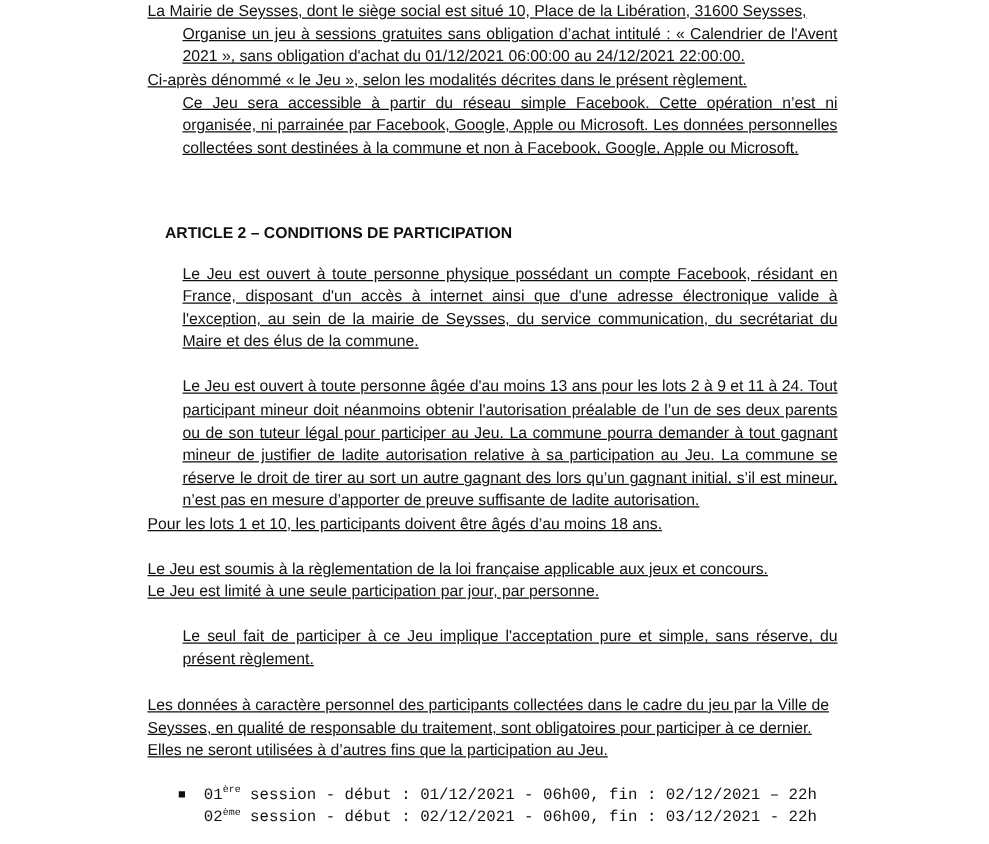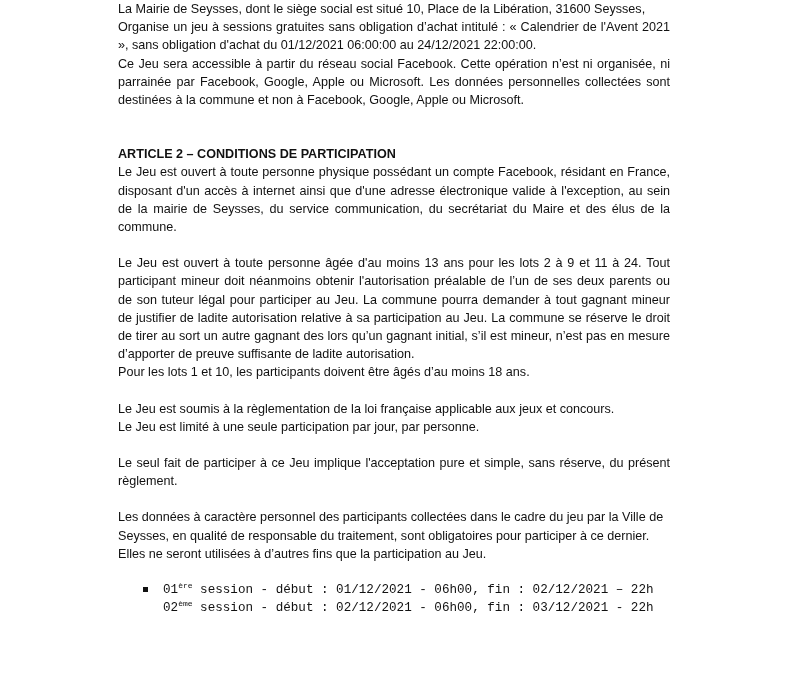--- a/index.html
+++ b/index.html
@@ -1,35 +1,36 @@
 <!DOCTYPE html>
 <html><head>
 <meta charset="utf-8">
 <style>
   html, body { margin:0; padding:0; background:#ffffff; }
   body { width:791px; height:675px; overflow:hidden; position:relative;
          font-family:"Liberation Sans", sans-serif; color:#111; }
   .page { position:absolute; left:118px; top:0; width:552px; font-size:12.6px; line-height:18.2px; }
-  .p { margin:0; }
-  .j { text-align:justify; text-align-last:left; }
-  .head { font-weight:bold; margin:0; }
+  .p { margin:0;text-decoration:underline; }
+  .j { text-align:justify; text-align-last:left;margin-left:28px; }
+  .head { font-weight:bold; margin:14px; }
   .gap { height:18px; }
   .gap2 { height:36px; }
   ul.sessions { list-style:none; margin:0; padding:0; }
   ul.sessions li { position:relative; padding-left:45px; height:18.2px; white-space:nowrap;font-family:Liberation Mono, monospace; }
   ul.sessions li .bullet { position:absolute; left:25px; top:6px; width:5px; height:5px; background:#111; }
   sup { font-size:8px; line-height:0; vertical-align:super; }
 </style>
 </head>
 <body>
 
 <div class="page">
   <p class="p">La Mairie de Seysses, dont le siège social est situé 10, Place de la Libération, 31600 Seysses,</p>
   <p class="p j">Organise un jeu à sessions gratuites sans obligation d’achat intitulé : « Calendrier de l'Avent 2021 », sans obligation d'achat du 01/12/2021 06:00:00 au 24/12/2021 22:00:00.</p>
-  <p class="p j">Ce Jeu sera accessible à partir du réseau social Facebook. Cette opération n’est ni organisée, ni parrainée par Facebook, Google, Apple ou Microsoft. Les données personnelles collectées sont destinées à la commune et non à Facebook, Google, Apple ou Microsoft.</p>
+  <p class="p">Ci-après dénommé « le Jeu », selon les modalités décrites dans le présent règlement.</p>
+  <p class="p j">Ce Jeu sera accessible à partir du réseau simple Facebook. Cette opération n’est ni organisée, ni parrainée par Facebook, Google, Apple ou Microsoft. Les données personnelles collectées sont destinées à la commune et non à Facebook, Google, Apple ou Microsoft.</p>
 
   <div class="gap2"></div>
 
   <p class="head">ARTICLE 2 – CONDITIONS DE PARTICIPATION</p>
   <p class="p j">Le Jeu est ouvert à toute personne physique possédant un compte Facebook, résidant en France, disposant d'un accès à internet ainsi que d'une adresse électronique valide à l'exception, au sein de la mairie de Seysses, du service communication, du secrétariat du Maire et des élus de la commune.</p>
   <div class="gap"></div>
   <p class="p j">Le Jeu est ouvert à toute personne âgée d'au moins 13 ans pour les lots 2 à 9 et 11 à 24. Tout participant mineur doit néanmoins obtenir l'autorisation préalable de l’un de ses deux parents ou de son tuteur légal pour participer au Jeu. La commune pourra demander à tout gagnant mineur de justifier de ladite autorisation relative à sa participation au Jeu. La commune se réserve le droit de tirer au sort un autre gagnant des lors qu’un gagnant initial, s’il est mineur, n’est pas en mesure d’apporter de preuve suffisante de ladite autorisation.</p>
   <p class="p">Pour les lots 1 et 10, les participants doivent être âgés d’au moins 18 ans.</p>
   <div class="gap"></div>
   <p class="p">Le Jeu est soumis à la règlementation de la loi française applicable aux jeux et concours.</p>

